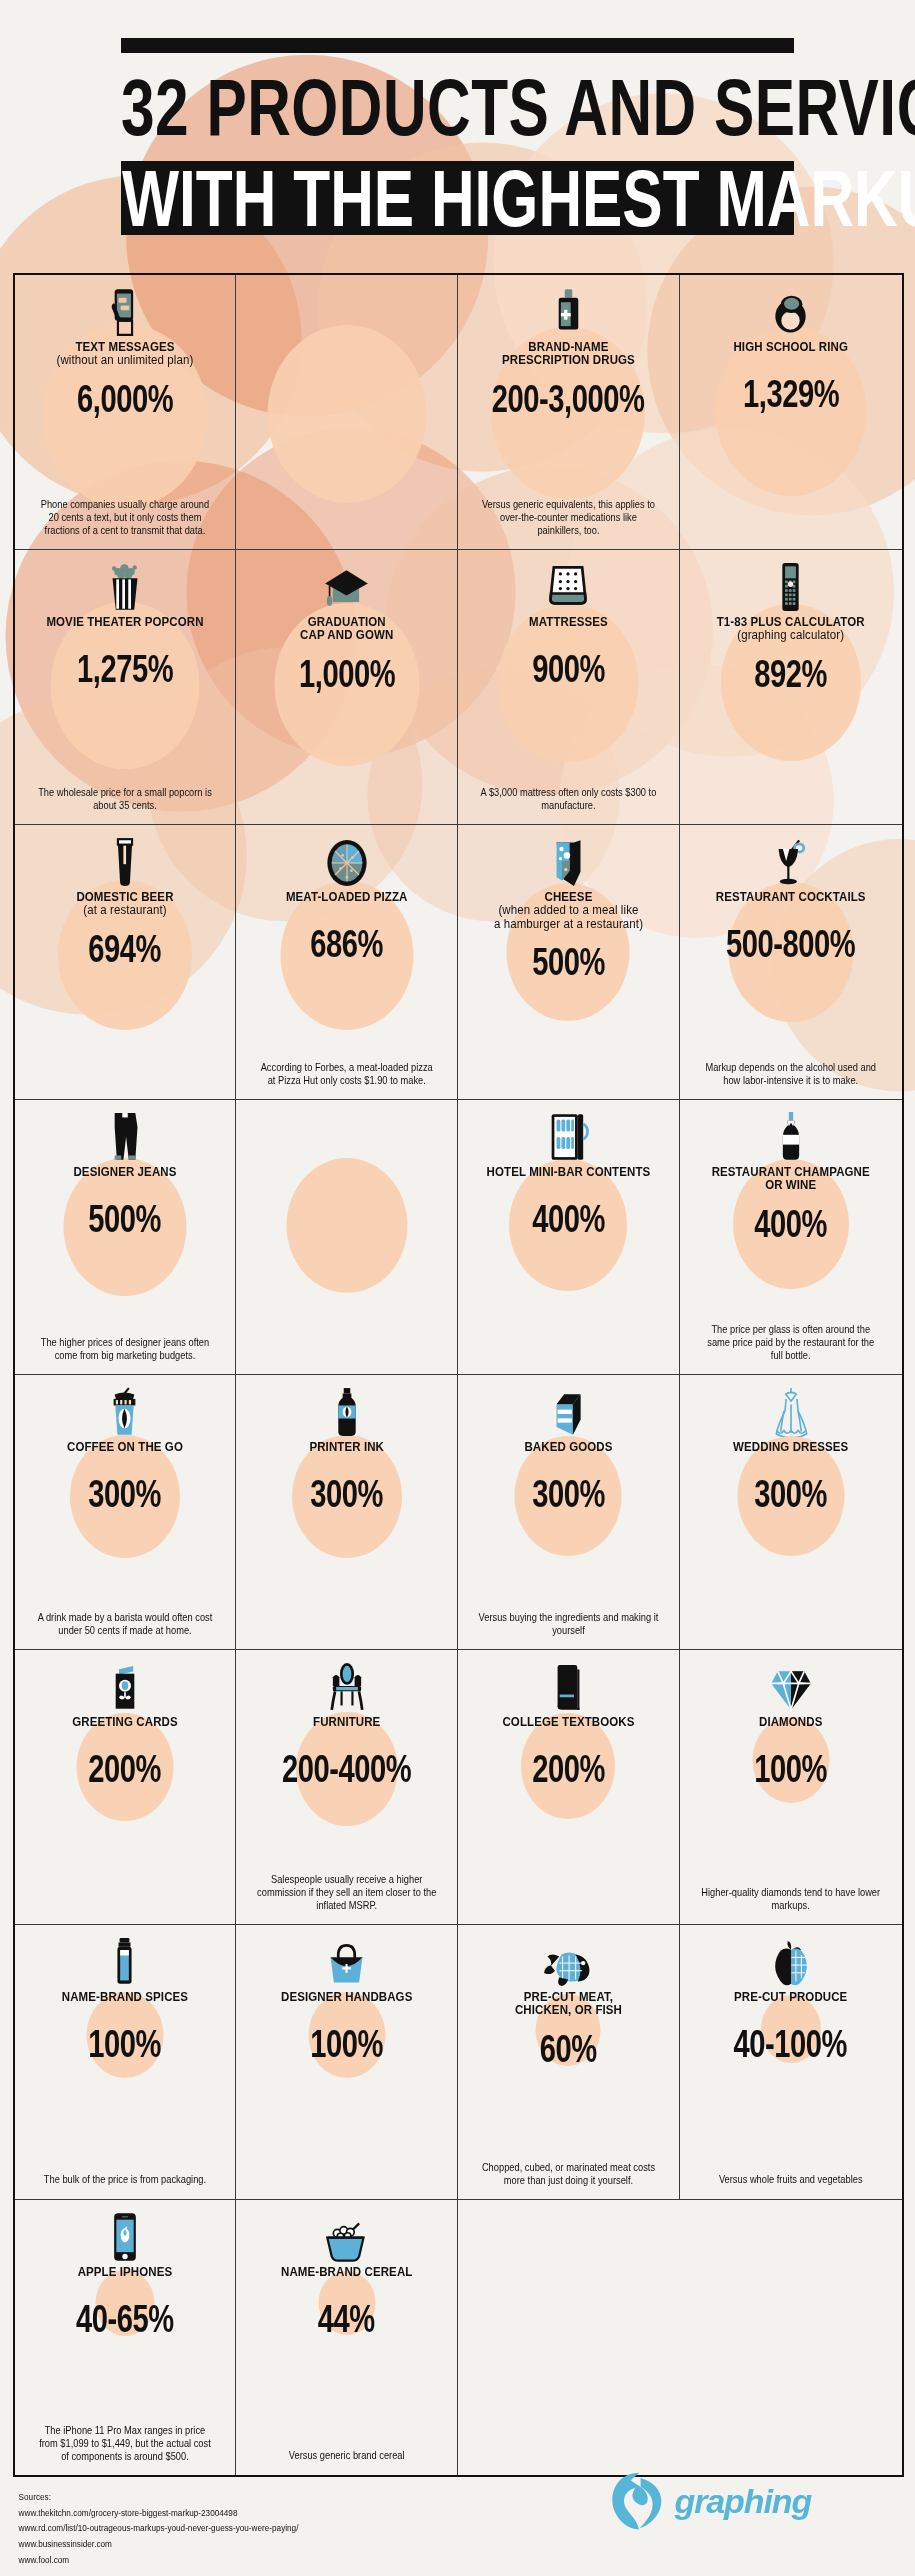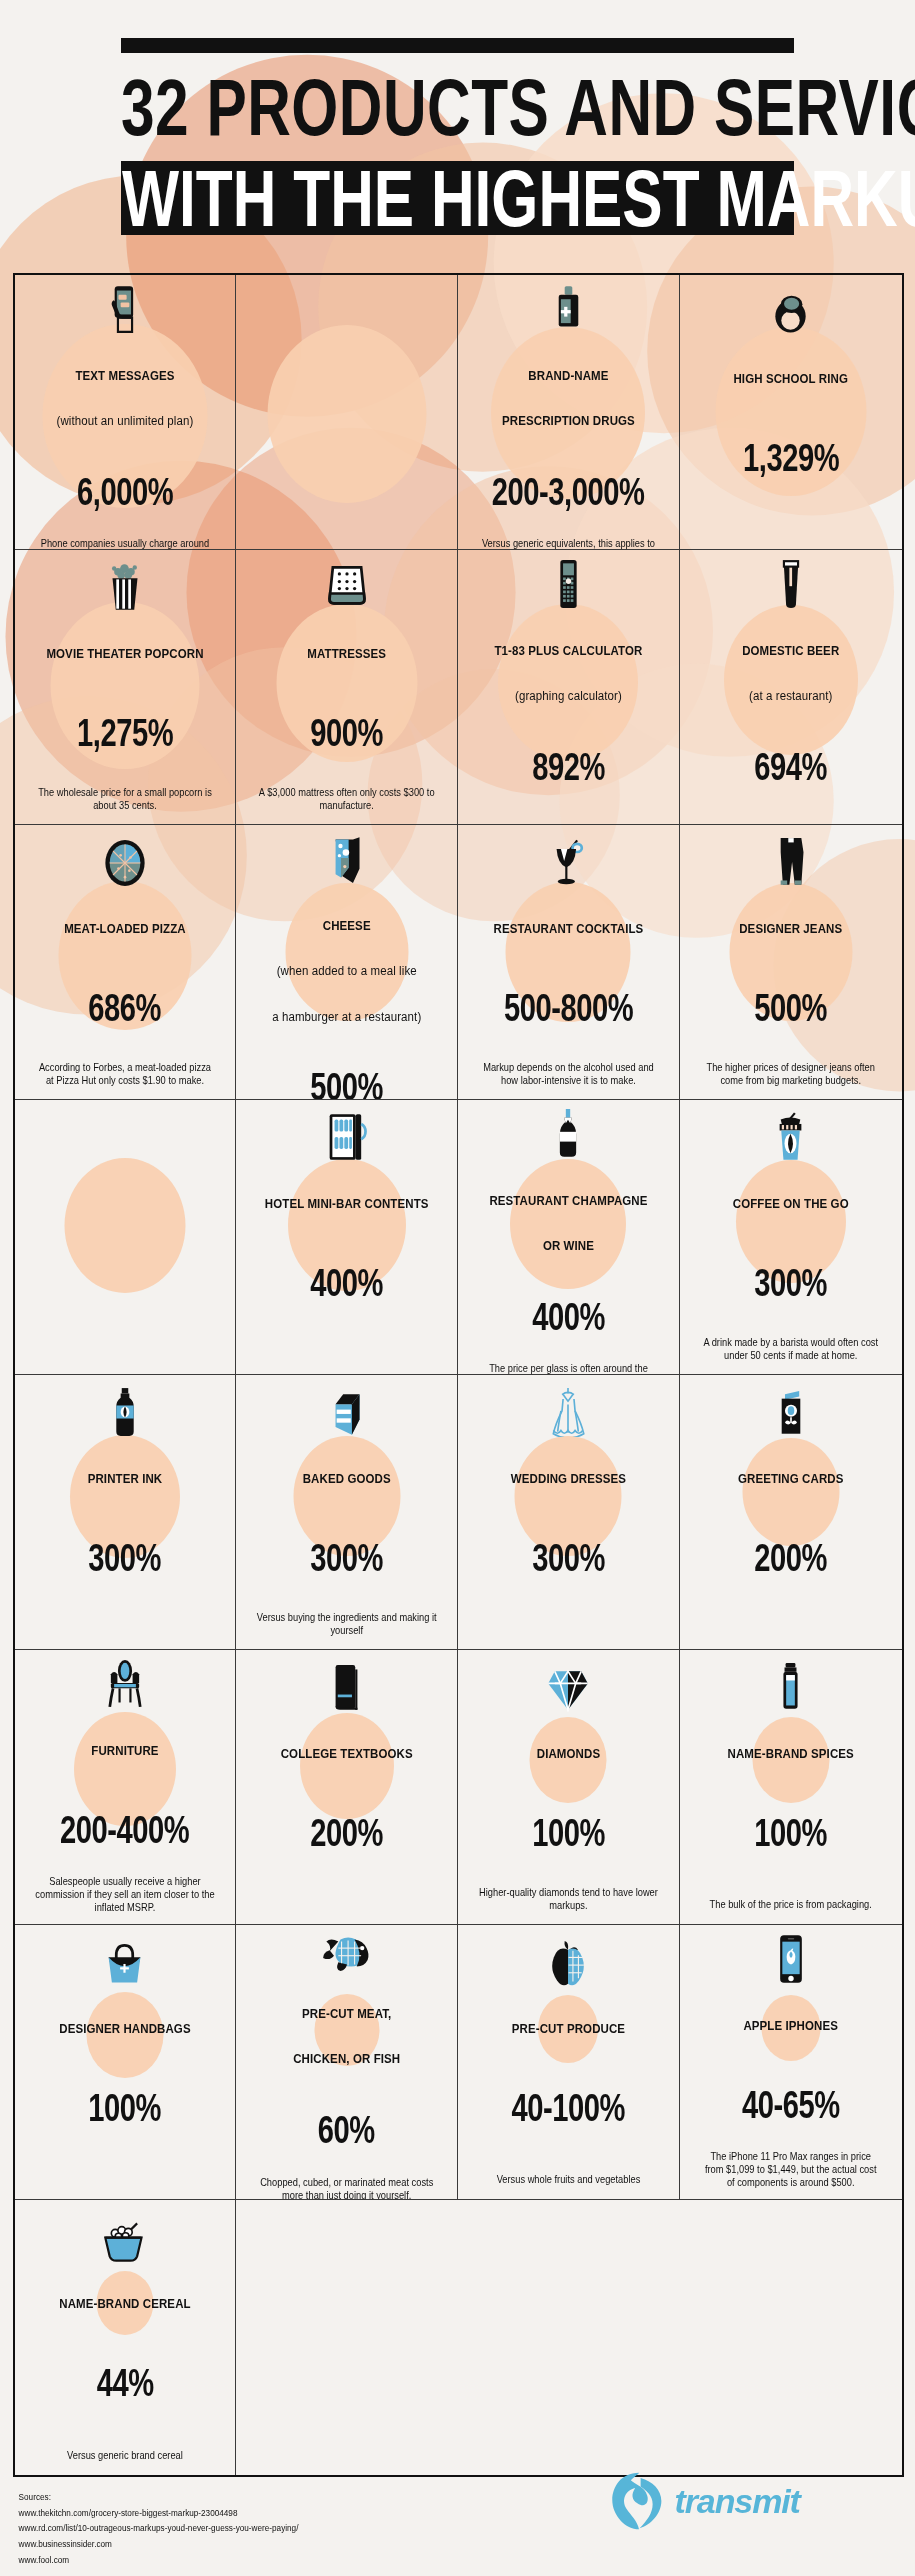--- a/index.html
+++ b/index.html
@@ -53,21 +53,21 @@
     display: flex; flex-direction: column; align-items: center;
     padding: 8.8px 7.7px 7.7px;
     overflow: hidden;
   }
   .cell:nth-child(4n) { border-right: none; }
   .cell:nth-child(n+29) { border-bottom: none; }
 
   .cell-inner {
     position: relative; z-index: 2;
     width: 100%; height: 100%;
-    display: flex; flex-direction: column; align-items: center; gap: 32px;
+    display: flex; flex-direction: column; align-items: center;
   }
 
   .icon { height: 53px; display: flex; align-items: flex-end; justify-content: center; margin-bottom: 3.3px; }
   .icon svg { display: block; }
 
   .label {
     font-family: "Liberation Sans Narrow", "Liberation Sans", sans-serif;
     font-size: 11.5px; font-weight: bold; color: #111;
     text-align: center; line-height: 1.15; letter-spacing: 0.1px;
     transform: scaleY(1.1); transform-origin: center top;
@@ -212,20 +212,37 @@
               <g fill="#fff">
                 <rect x="19" y="32" width="5" height="54"></rect>
                 <rect x="30" y="32" width="5" height="54"></rect>
                 <rect x="41" y="32" width="5" height="54"></rect>
               </g>
             </svg>
           </div>
           <div class="label">MOVIE THEATER POPCORN</div>
           <div class="pct">1,275%</div>
           <div class="note">The wholesale price for a small popcorn is about 35 cents.</div>
+        </div>
+      </div>
+      <div class="cell">
+        <div class="bubble" style="width: 145px; height: 163px; top: 53px; background: rgb(249, 207, 176); opacity: 0.92;"></div>
+        <div class="cell-inner">
+          <div class="icon">
+            <svg width="47" height="45" viewBox="0 0 86 82">
+              <path d="M18 36 q24 -18 48 0 v28 h-48z" fill="#6d8f8c"></path>
+              <path d="M43 6 L82 30 L43 52 L4 30z" fill="#111"></path>
+              <path d="M12 34 v22" stroke="#111" stroke-width="3"></path>
+              <ellipse cx="12" cy="62" rx="5" ry="9" fill="#6d8f8c"></ellipse>
+            </svg>
+          </div>
+          <div class="label">GRADUATION</div>
+          <div class="label">CAP AND GOWN</div>
+          <div class="pct" style="margin-top: 16.5px;">1,000%</div>
+          <div class="note"></div>
         </div>
       </div>
       <div class="cell">
         <div class="bubble" style="width: 141px; height: 158px; top: 54px; background: rgb(249, 207, 176); opacity: 0.92;"></div>
         <div class="cell-inner">
           <div class="icon">
             <svg width="44" height="49" viewBox="0 0 80 90">
               <path d="M14 8 h52 l6 58 q0 8 -8 8 h-48 q-8 0 -8 -8z" fill="#fff" stroke="#111" stroke-width="5"></path>
               <path d="M9 56 h62 l1 10 q0 8 -8 8 h-48 q-8 0 -8 -8z" fill="#6d8f8c" stroke="#111" stroke-width="5"></path>
               <g fill="#111">
@@ -725,15 +742,15 @@
   <div>www.rd.com/list/10-outrageous-markups-youd-never-guess-you-were-paying/</div>
   <div>www.businessinsider.com</div>
   <div>www.fool.com</div>
 </div>
 
 <div class="logo">
   <svg width="60" height="66" viewBox="0 0 110 120">
     <path d="M55 8 C22 8 6 34 6 58 C6 86 30 112 55 112 C52 96 40 86 32 74 C22 58 30 40 48 36 C40 48 42 58 52 64 C66 74 74 62 70 50 C66 34 48 30 40 22 C48 14 55 10 55 8 Z" fill="#57b5d8"></path>
     <path d="M58 18 C80 24 96 40 96 60 C96 84 76 104 56 110 C70 96 80 82 80 66 C80 50 68 40 58 34 Z" fill="#57b5d8"></path>
   </svg>
-  <span class="logo-text">transmit</span>
+  <span class="logo-text">graphing</span>
 </div>
 
 
 </body></html>

